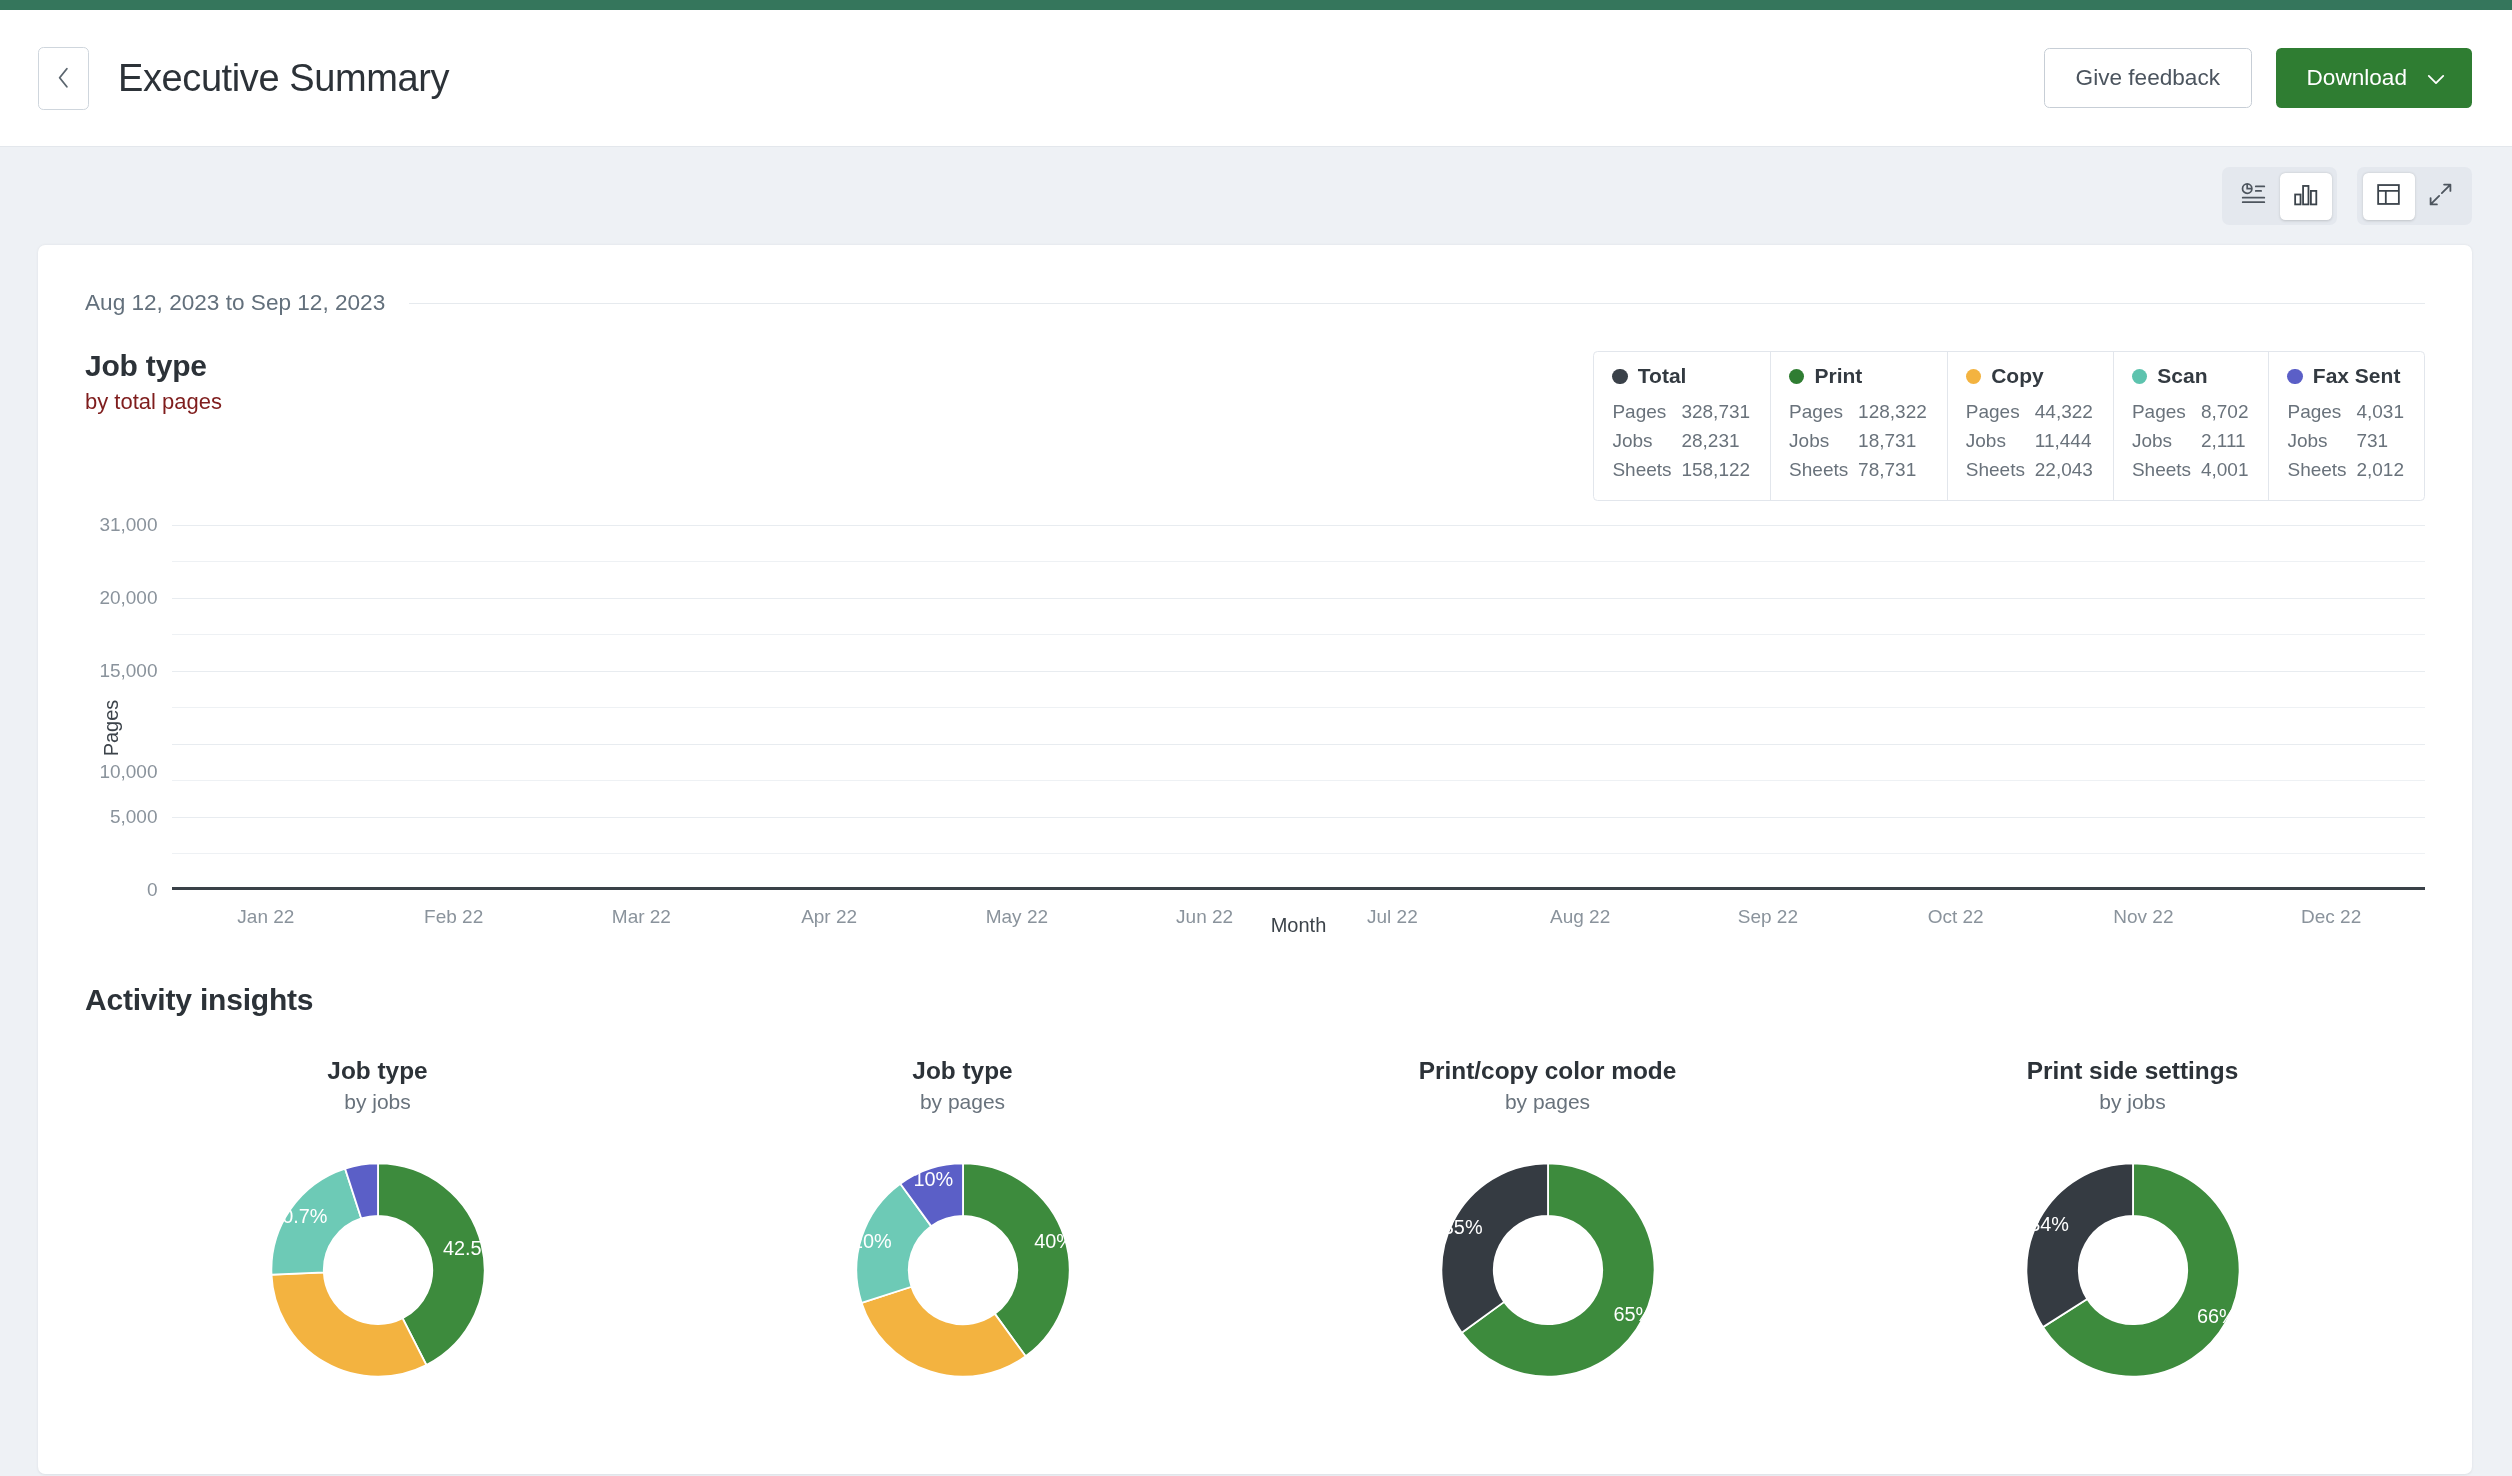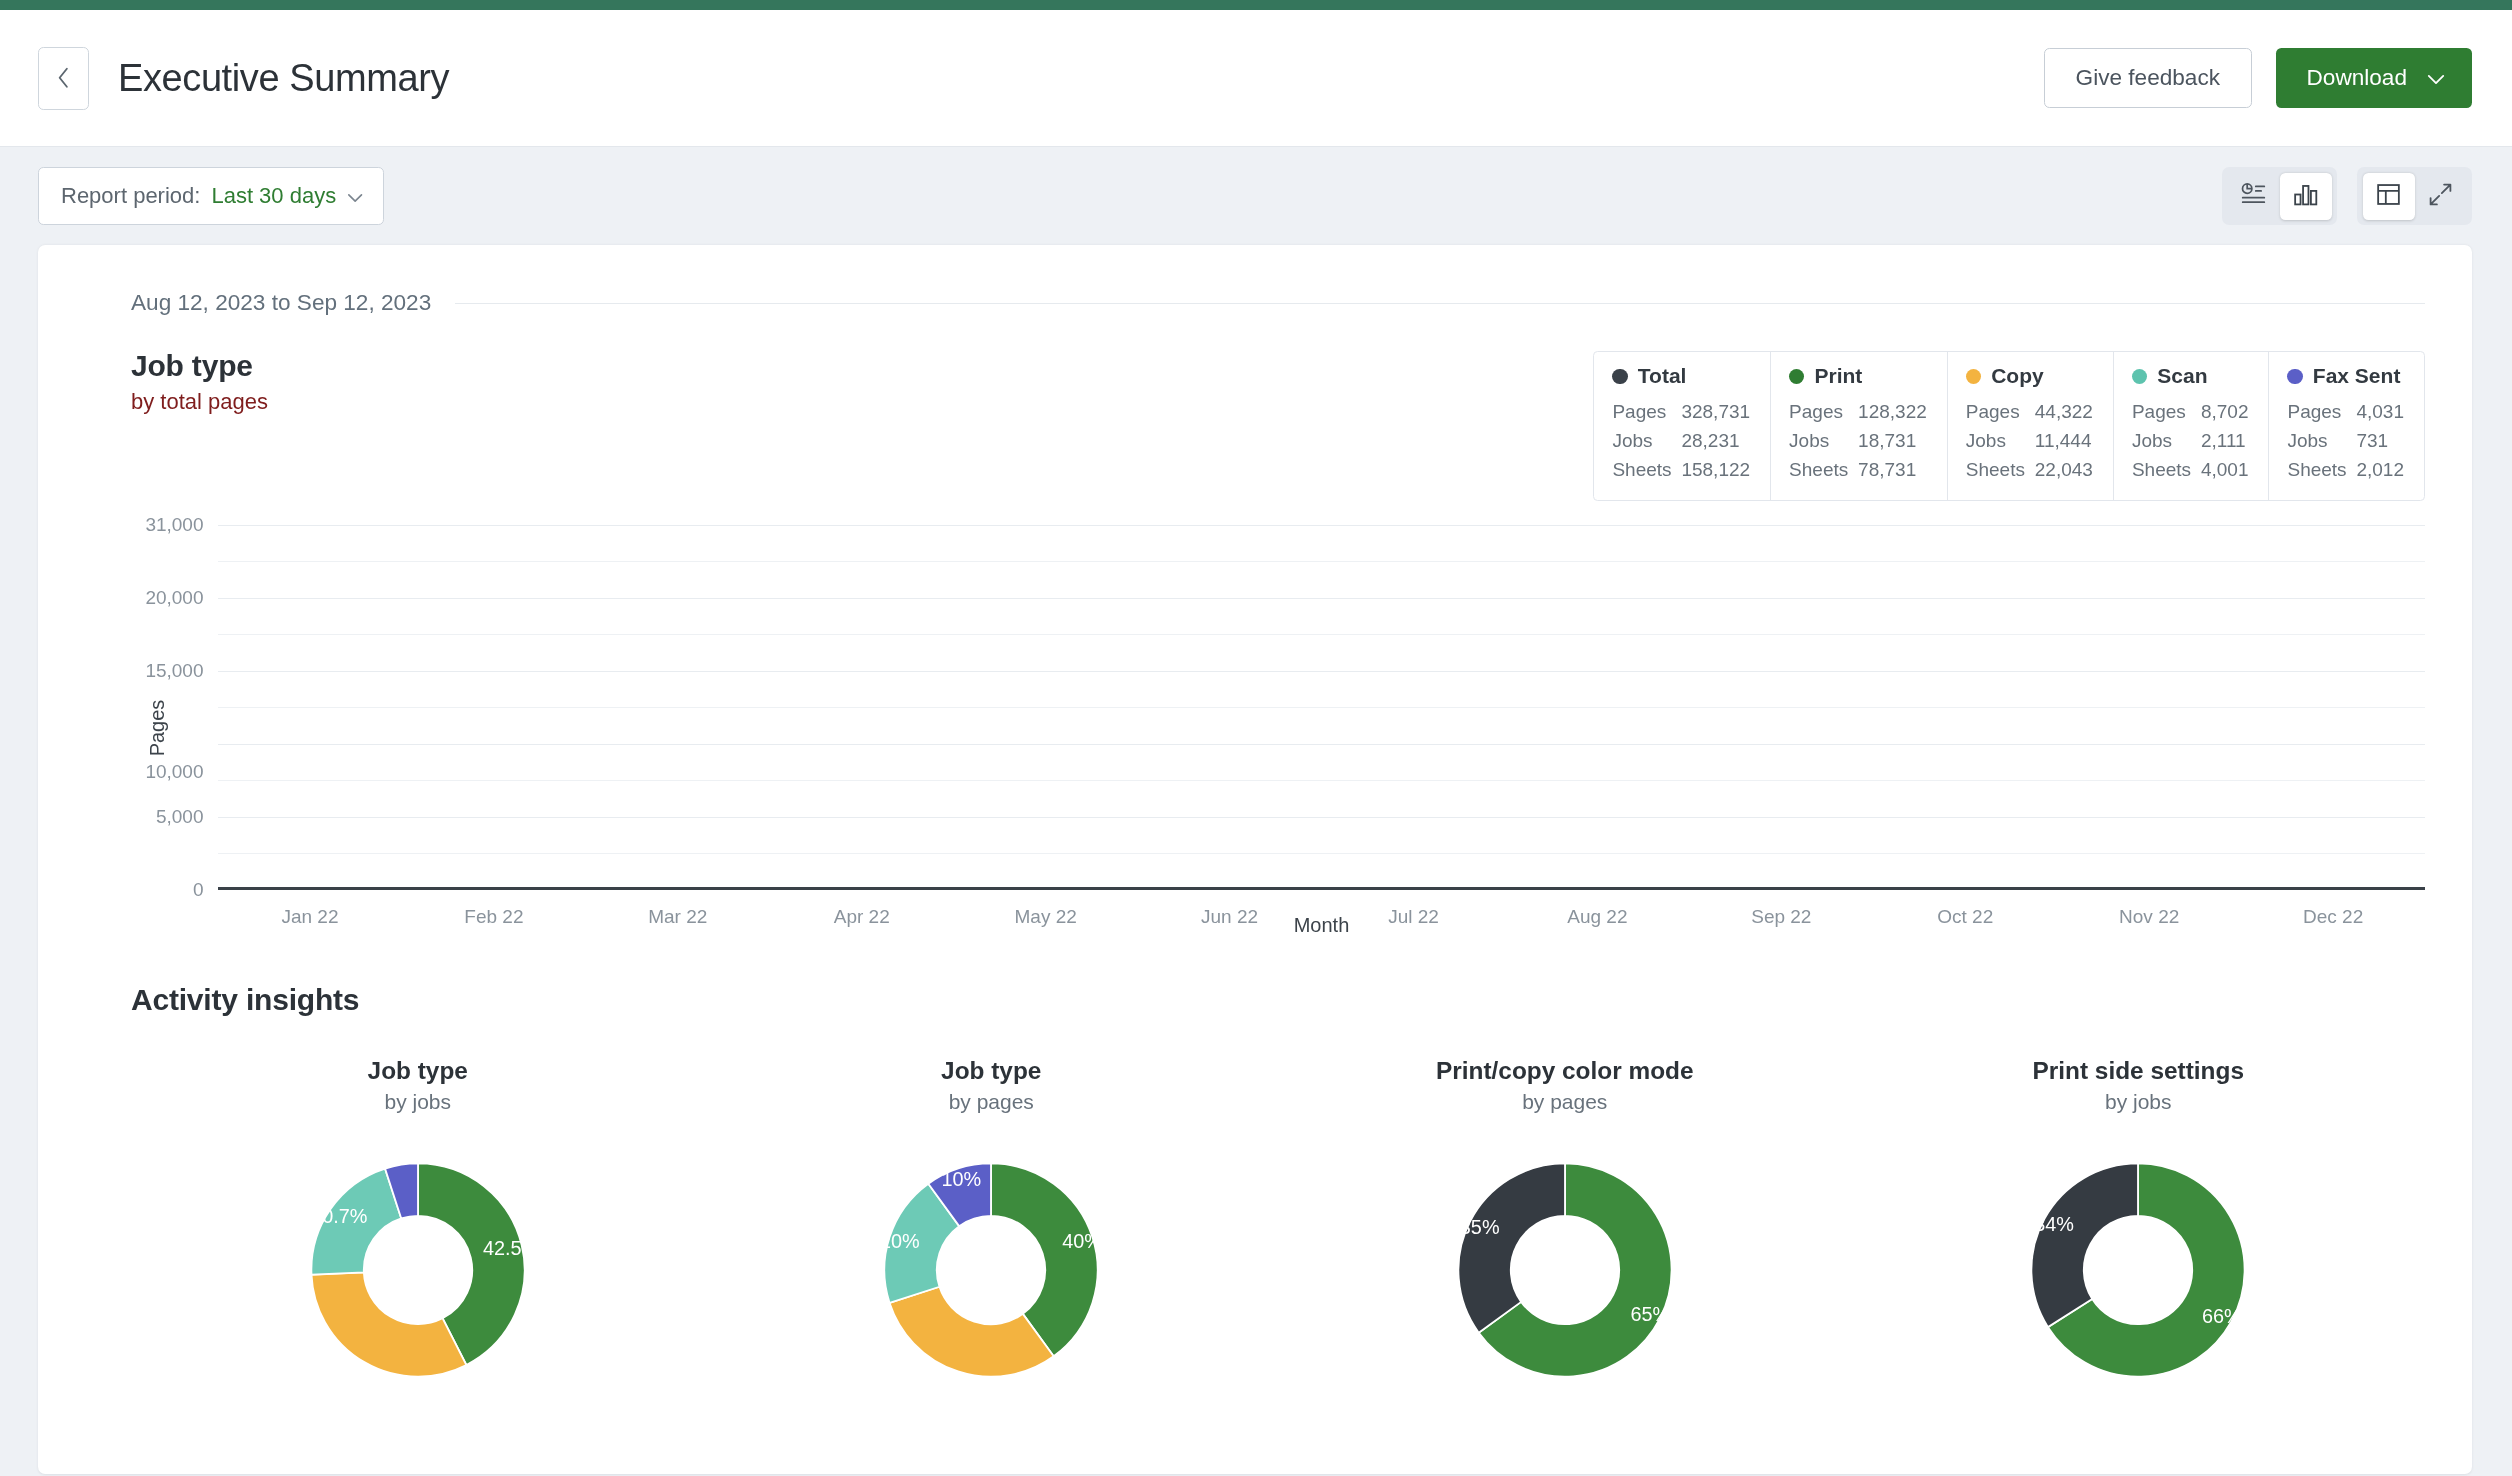--- a/index.html
+++ b/index.html
@@ -72,21 +72,20 @@
   }
   .icon-btn.active { background: #ffffff; box-shadow: 0 0.9px 2.7px rgba(0,0,0,.16); }
 
   
   .card {
     margin: 0 40px 0 38px;
     background: #ffffff; border-radius: 7.2px;
     box-shadow: 0 0.9px 2.7px rgba(16,24,40,.08);
     height: 1229px; overflow: hidden;
     position: relative;
-    padding-left: 46px;
   }
   .daterange-row {
     display: flex; align-items: center;
     padding: 45px 47px 0 47px;
   }
   .daterange-text { font-size: 22.6px; color: #63707c; white-space: nowrap; }
   .daterange-rule { flex: 1 1 auto; height: 0.9px; background: #e6eaee; margin-left: 23.5px; }
 
   
   .chart-head { display: flex; align-items: flex-start; padding: 33px 47px 0 47px; }
@@ -169,29 +168,20 @@
     <span>Download</span>
     <span>
       <svg width="18" height="11" viewBox="0 0 20 12" fill="none">
         <path d="M2 2 L10 10 L18 2" stroke="#ffffff" stroke-width="2" stroke-linecap="round" stroke-linejoin="round"></path>
       </svg>
     </span>
   </button>
 </div>
 
 <div class="toolbar">
-  <div class="period-chip">
-    <span>Report period:</span>
-    <span class="period-value">Last 30 days</span>
-    <span>
-      <svg width="16.3" height="10" viewBox="0 0 18 11" fill="none">
-        <path d="M2 2 L9 9 L16 2" stroke="#7b858f" stroke-width="1.8" stroke-linecap="round" stroke-linejoin="round"></path>
-      </svg>
-    </span>
-  </div>
 
   <div class="toolbar-spacer"></div>
 
   <div class="icon-group">
     <button class="icon-btn">
       <span>
         <svg width="27" height="27" viewBox="0 0 30 30" fill="none">
           <circle cx="8" cy="8.5" r="5.2" stroke="#4d555e" stroke-width="1.9"></circle>
           <path d="M8 3.3 L8 8.5 L13.2 8.5" stroke="#4d555e" stroke-width="1.9"></path>
           <path d="M17.5 6 H27 M17.5 11 H23.5" stroke="#4d555e" stroke-width="1.9" stroke-linecap="round"></path>

